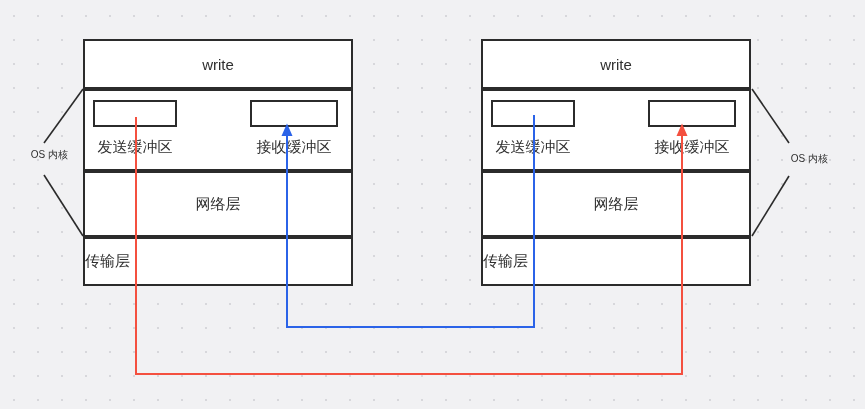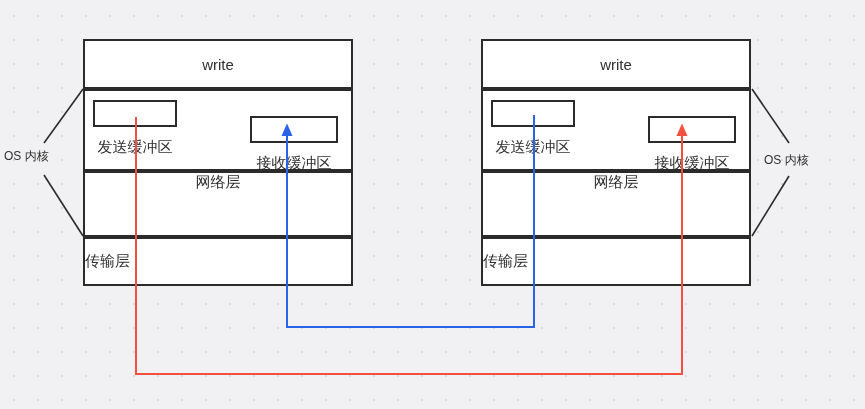--- a/index.html
+++ b/index.html
@@ -35,43 +35,43 @@
   .section{
     box-sizing:border-box;
     width:270px;
     border:2px solid var(--border);
     background:var(--box-fill);
     position:relative;
     color:var(--text);
   }
   .write-section{height:50px;display:flex;align-items:center;justify-content:center;font-size:15px;}
   .buffer-section{height:82px;}
-  .network-section{height:66px;display:flex;justify-content:center;font-size:15px;}
+  .network-section{height:66px;display:flex;align-items:center;justify-content:center;font-size:15px;}
   .transport-section{height:49px;display:flex;align-items:center;font-size:15px;}
   .buf-unit{position:absolute;top:9px;}
   .buf-unit.send{left:8px;width:84px;}
-  .buf-unit.recv{left:165px;width:88px;margin-top:16px;}
+  .buf-unit.recv{left:165px;width:88px;}
   .buf-rect{
     box-sizing:border-box;
     width:100%;height:27px;
     border:2px solid var(--border);
     background:var(--box-fill);
   }
   .buf-label{
     margin-top:11px;
     text-align:center;
     white-space:nowrap;
     font-size:15px;
     color:var(--text);
   }
   .kernel-label{
     position:absolute;
     width:64px;
-    text-align:left;
-    font-size:12px;
+    text-align:right;
+    font-size:10px;
     color:var(--text);
     white-space:nowrap;
   }
   .kernel-left{left:4px;top:148px;}
   .kernel-right{left:764px;top:152px;}
   svg.overlay{
     position:absolute;left:0;top:0;
     pointer-events:none;
     z-index:5;
   }

